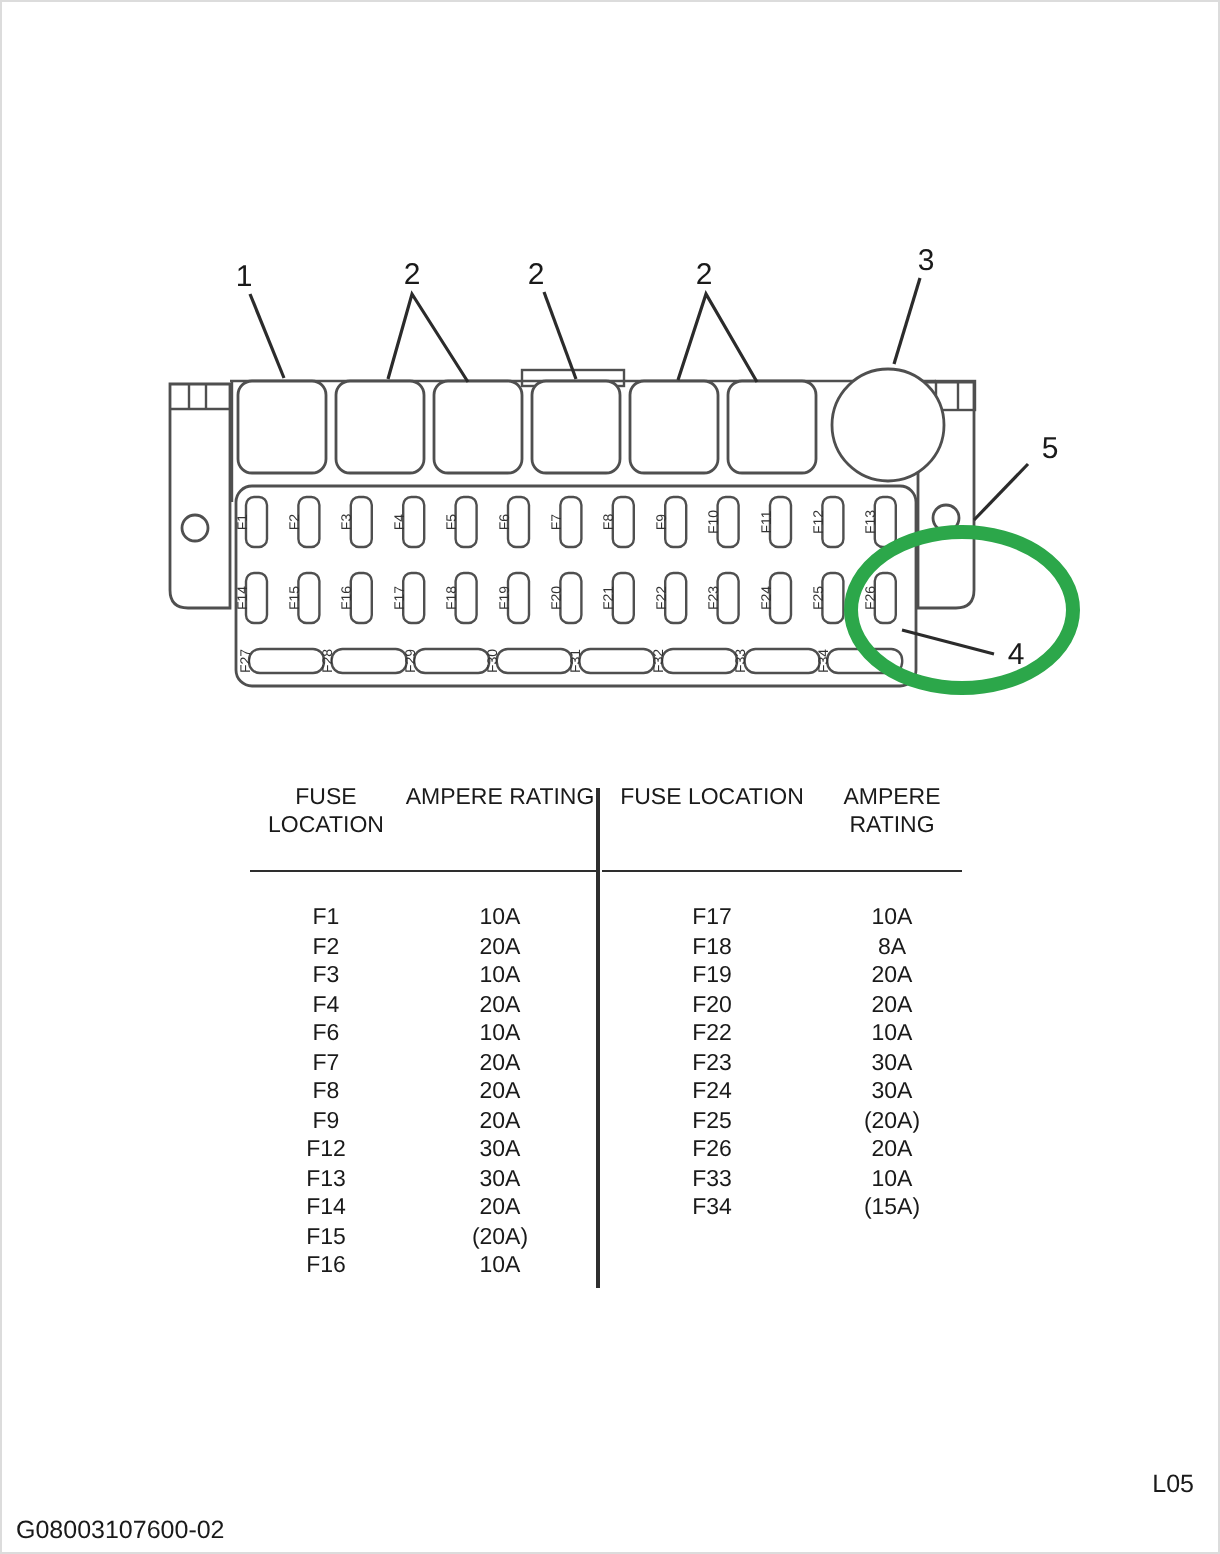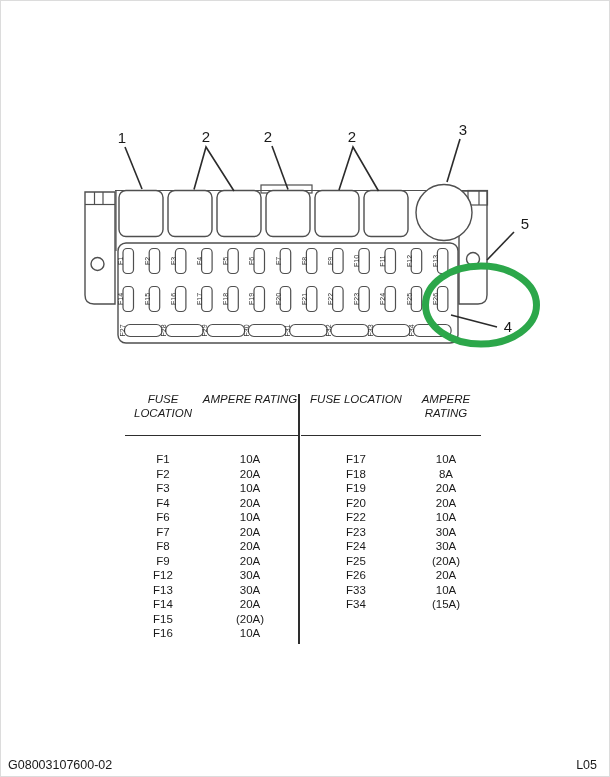--- a/index.html
+++ b/index.html
@@ -9,33 +9,33 @@
     font-family:"Liberation Sans",sans-serif;color:#1a1a1a;
   }
   svg text{font-family:"Liberation Sans",sans-serif;}
   .callout{font-size:15px;fill:#1a1a1a;}
   .fuselabel{font-size:7px;fill:#333;text-anchor:middle;dominant-baseline:middle;}
   .shape{fill:#ffffff;stroke:#4f4f4f;stroke-width:1.4;}
   .thin{fill:none;stroke:#4f4f4f;stroke-width:1.2;}
   .leader{stroke:#2b2b2b;stroke-width:1.6;fill:none;}
   
   .ftable{position:absolute;font-size:11.5px;}
-  .ftable .thead{display:grid;height:42px;font-style:italic;}
+  .ftable .thead{display:grid;height:42px;}
   .ftable .thead span{text-align:center;line-height:13.5px;align-self:start;}
   .ftable .rule{border-bottom:1.6px solid #2e2e2e;}
   .ftable .trows{padding-top:16px;}
   .ftable .trow{display:grid;line-height:14.5px;}
   .ftable .trow span{text-align:center;}
   .t0 .thead, .t0 .trow{grid-template-columns:76px 98px;}
   .t1 .thead, .t1 .trow{grid-template-columns:110px 70px;}
   .t0{left:124px;top:392px;width:174px;}
   .t1{left:300px;top:392px;width:180px;}
   .vdivider{position:absolute;left:297px;top:393px;width:1.6px;height:250px;background:#2e2e2e;}
   .footer-left{position:absolute;left:7px;top:757px;font-size:12.5px;}
-  .footer-right{position:absolute;right:12px;top:757px;font-size:12.5px;}
+  .footer-right{position:absolute;right:12px;top:734px;font-size:12.5px;}
 </style>
 </head>
 <body>
 
 <div class="page">
 
   <svg width="608" height="365" viewBox="0 0 608 365">
 
     <path class="shape" d="M458,190 V303 H477 Q486,303 486,294 V190 Z"></path>
     <rect class="thin" x="467" y="189.5" width="19.5" height="14.5" fill="#fff"></rect>

